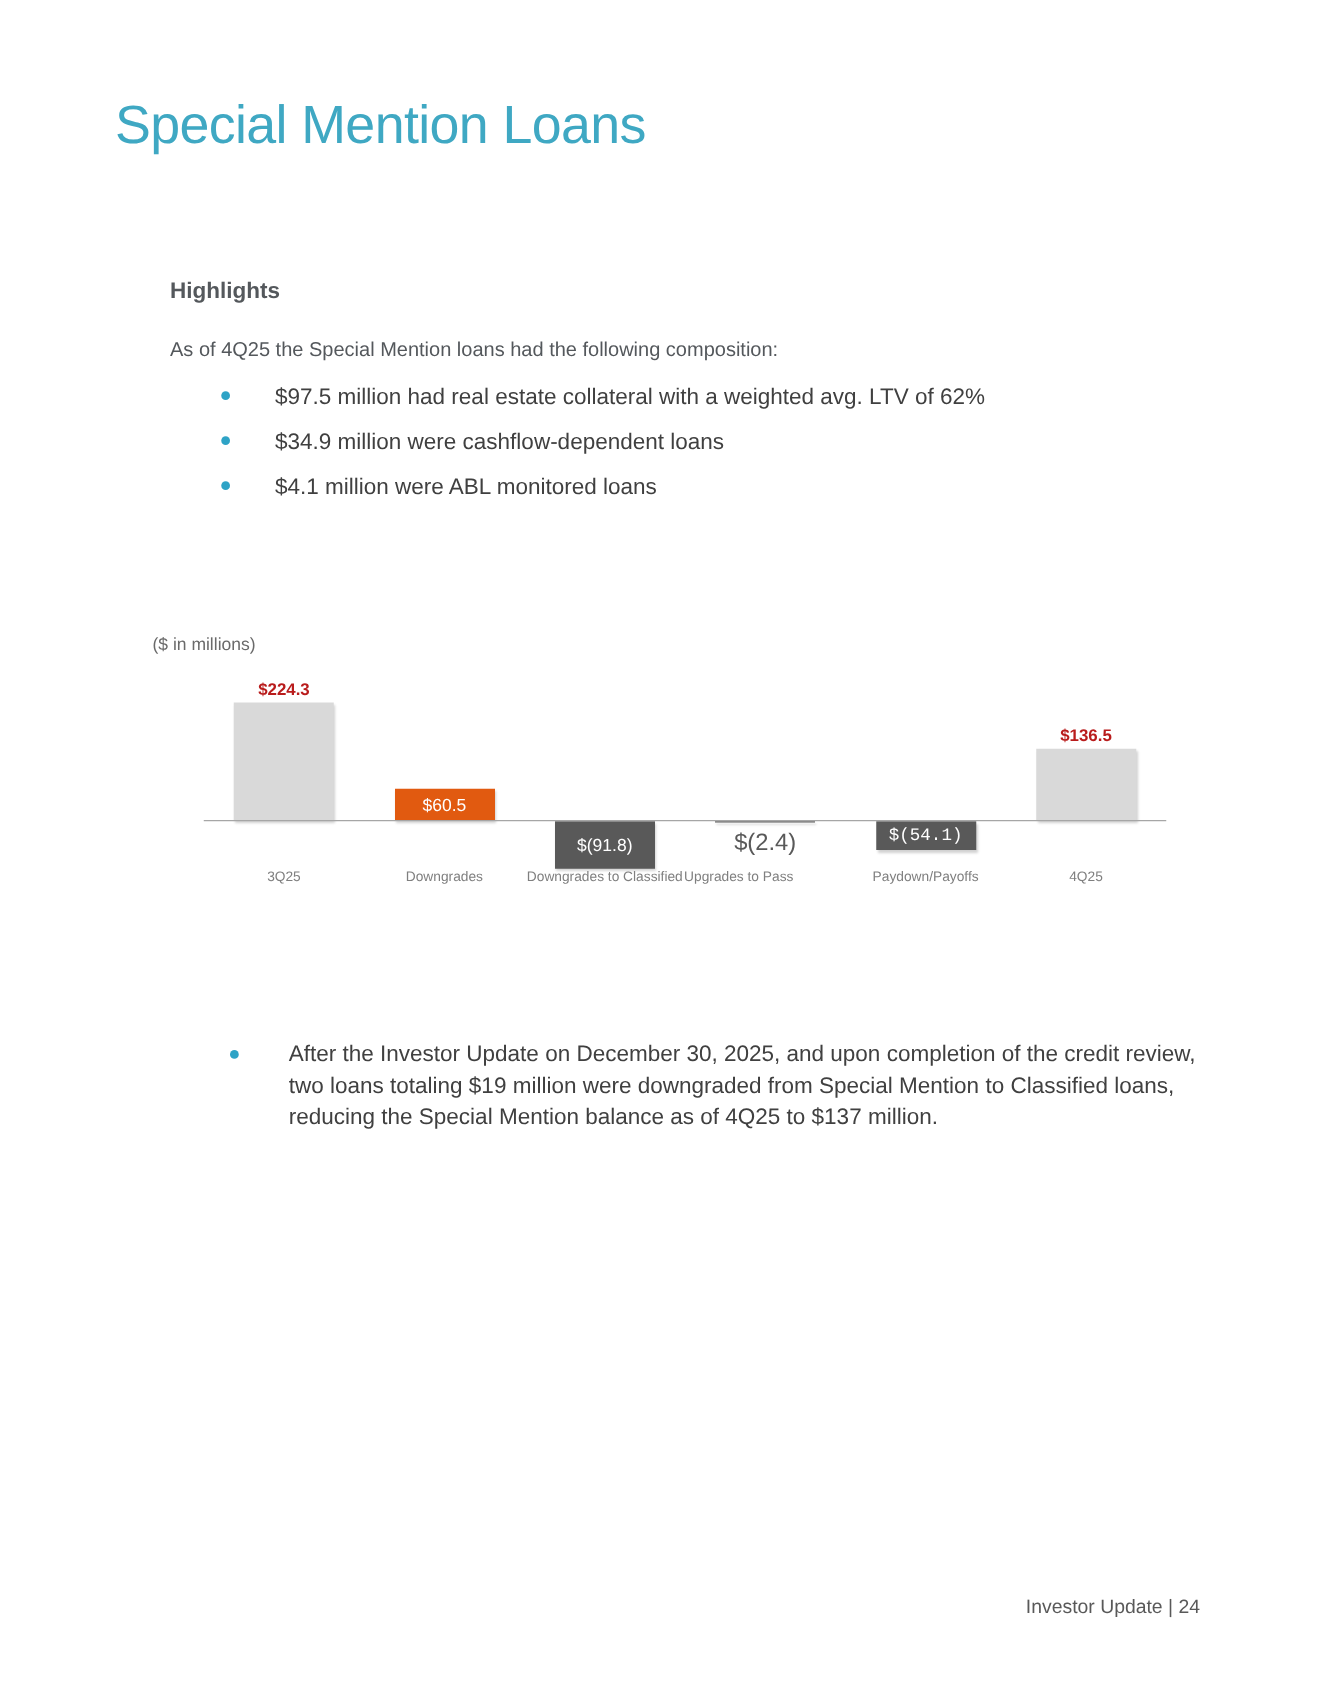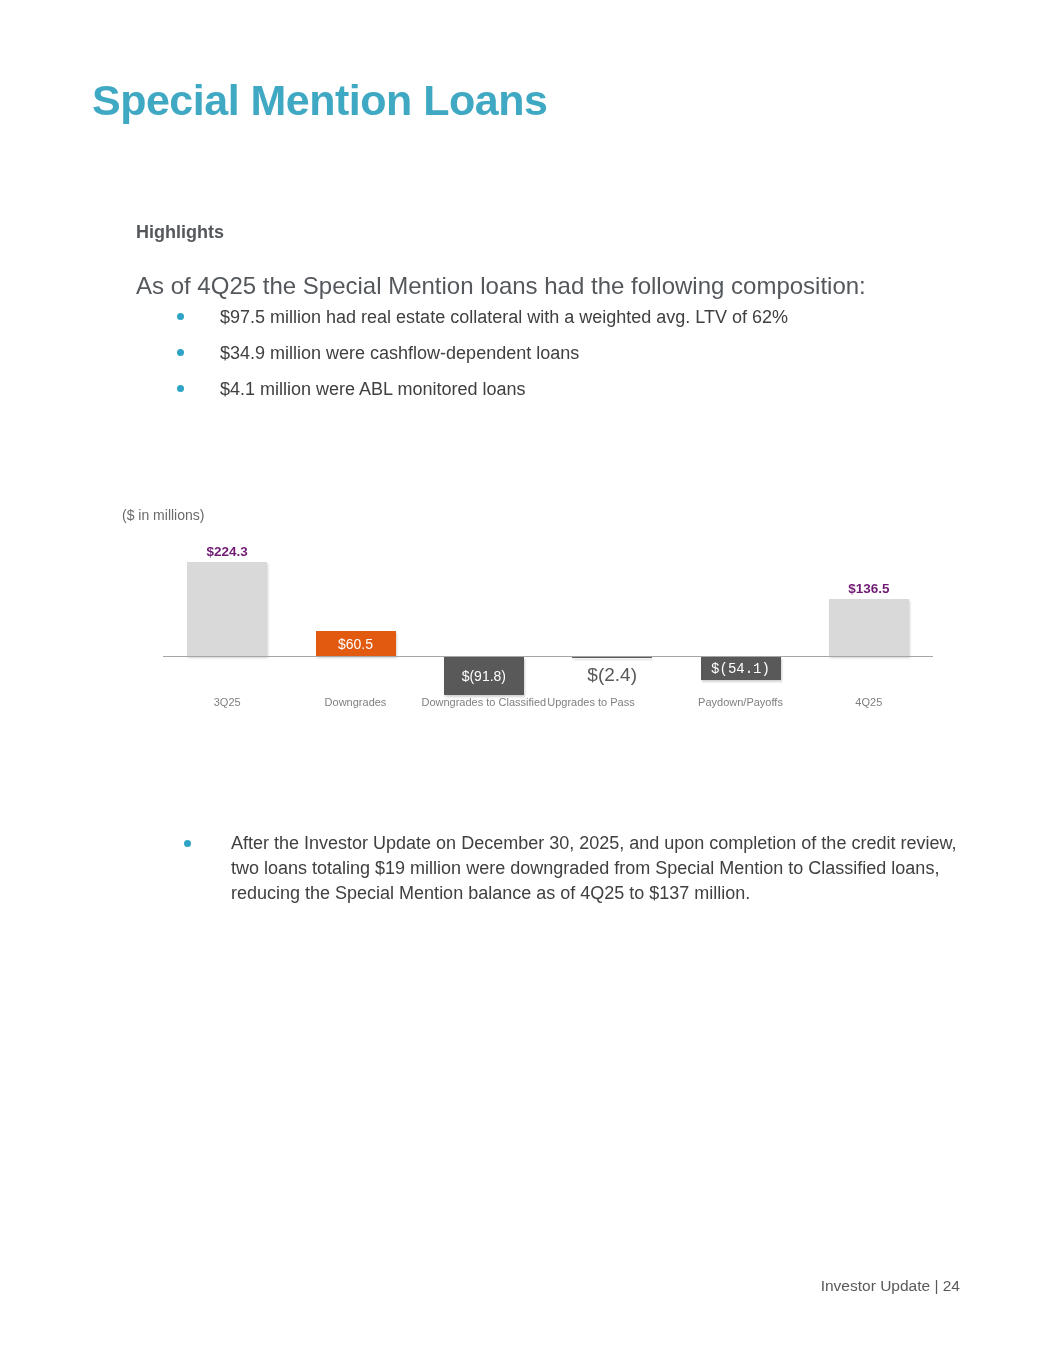--- a/index.html
+++ b/index.html
@@ -10,37 +10,37 @@
     background: #ffffff;
     font-family: "Liberation Sans", sans-serif;
     overflow: hidden;
   }
   .title {
     position: absolute;
     left: 92px;
     top: 76px;
     margin: 0;
     font-size: 43px;
-    font-weight: 700;
+    font-weight: 400;
     letter-spacing: -0.5px;
     color: #3FA8C3;
   }
   .hl-heading {
     position: absolute;
     left: 136px;
     top: 222px;
     font-size: 18px;
     font-weight: 700;
     color: #54585C;
   }
   .hl-intro {
     position: absolute;
     left: 136px;
     top: 272px;
-    font-size: 24px;
+    font-size: 16px;
     color: #54585C;
   }
   ul.bullets {
     position: absolute;
     list-style: none;
     margin: 0;
     padding: 0;
     color: #404040;
     font-size: 18px;
   }
@@ -85,21 +85,21 @@
     z-index: 1;
     box-shadow: 1px 2px 2px rgba(0,0,0,0.18);
   }
   .bar-label {
     position: absolute;
     z-index: 3;
     text-align: center;
     font-size: 14px;
     line-height: 18px;
   }
-  .bar-label.above { font-weight: 700; color: #701a75; font-size: 13.5px; }
+  .bar-label.above { font-weight: 700; color: #b91c1c; font-size: 13.5px; }
   .bar-label.inside { color: #ffffff; }
   .bar-label.below { color: #595959; font-size: 19px; }
   .cat-label {
     position: absolute;
     z-index: 3;
     top: 156px;
     width: 140px;
     text-align: center;
     font-size: 11px;
     color: #7F7F7F;

